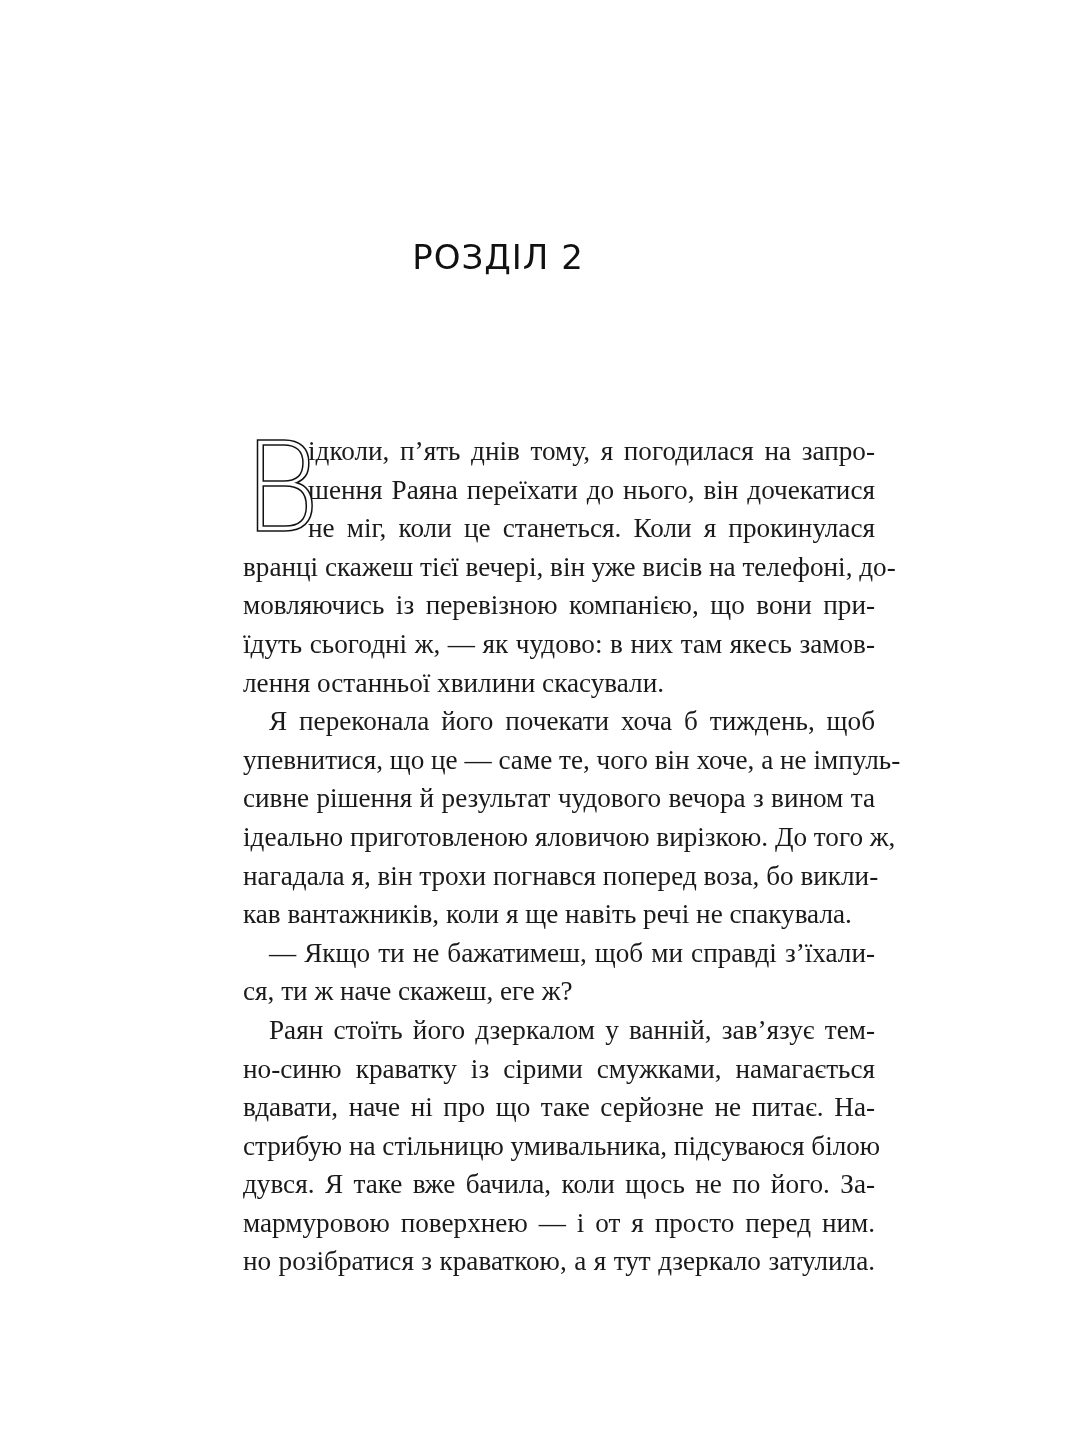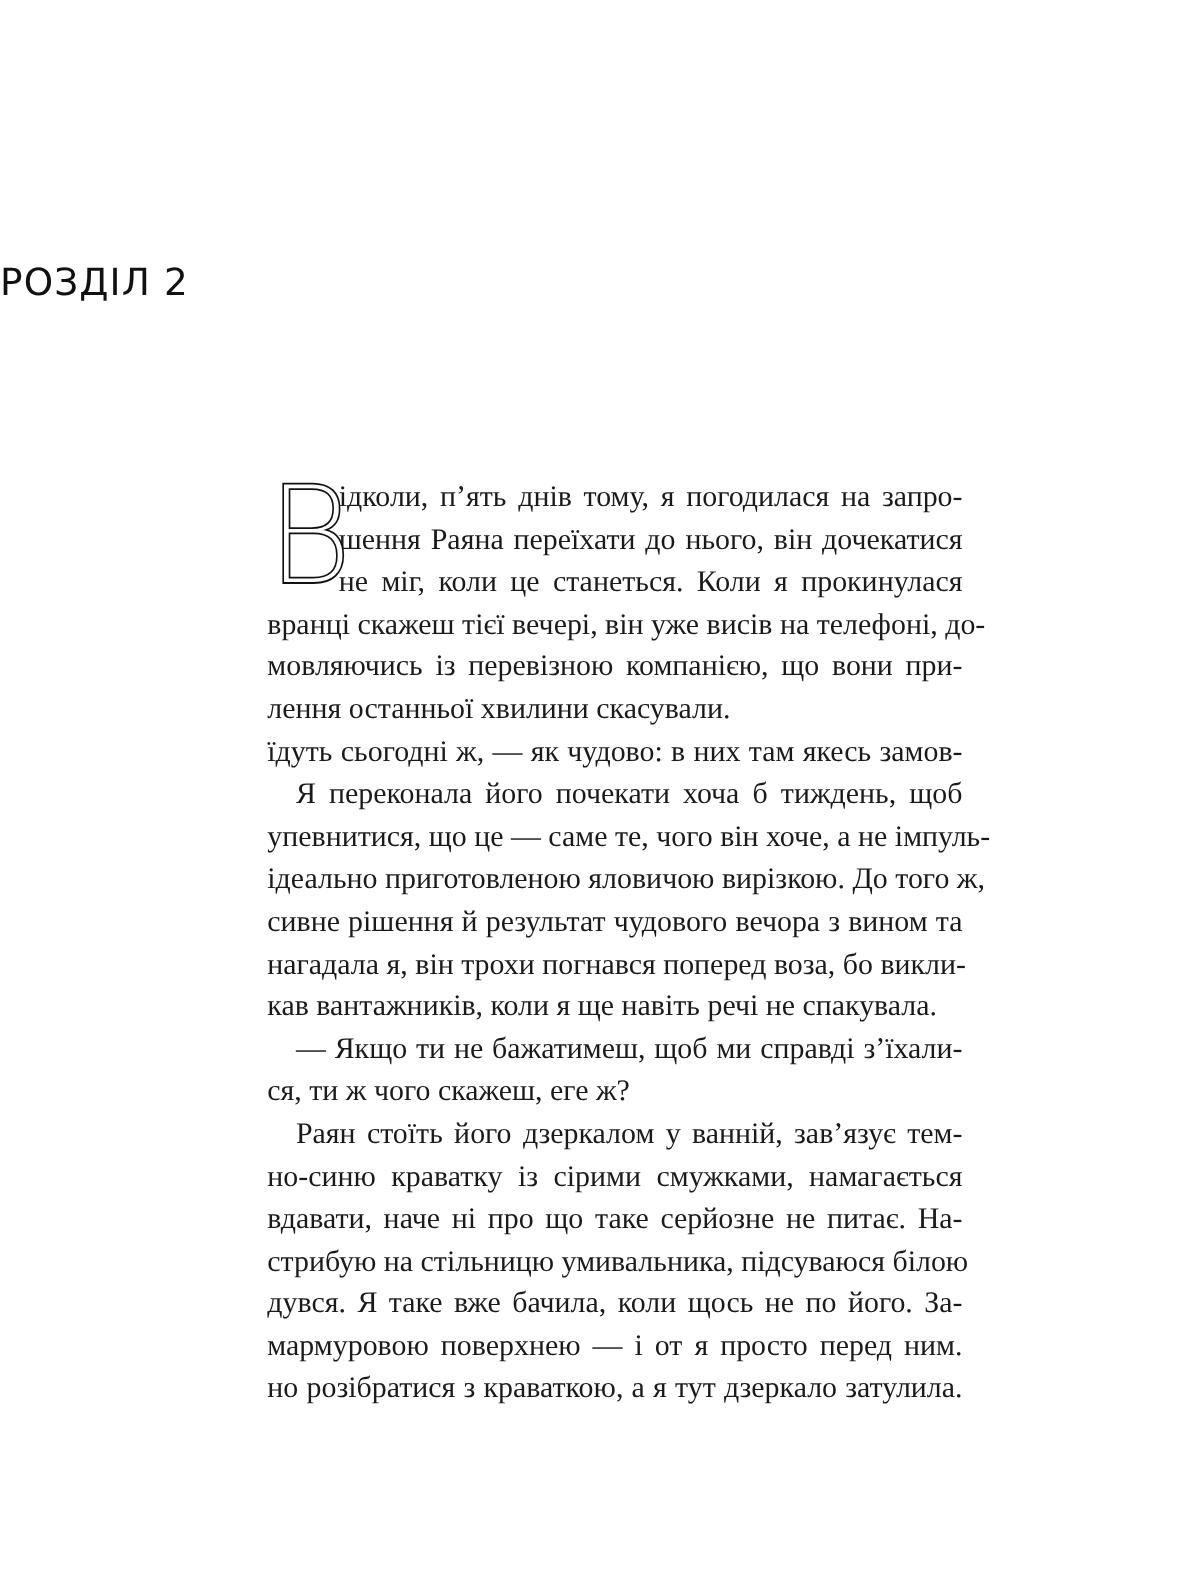--- a/index.html
+++ b/index.html
@@ -1,19 +1,19 @@
 <!DOCTYPE html>
 <html><head>
 <meta charset="utf-8">
 <style>
   html, body { margin: 0; padding: 0; background: #ffffff; }
   body { width: 1080px; height: 1440px; position: relative; overflow: hidden; color: #1a1a1a; }
   .chapter-title {
     position: absolute; left: 0; width: 996px; top: 214px;
-    text-align: left;
+    text-align: center;
     font-family: "DejaVu Sans", sans-serif;
     font-size: 34px; letter-spacing: 1px; font-weight: normal;
     color: #111;
   }
   .body-text {
     position: absolute; left: 243px; top: 432px; width: 632px;
     font-family: "Liberation Serif", serif;
     font-size: 27.2px; line-height: 38.6px;
     color: #1a1a1a;
   }
@@ -40,36 +40,36 @@
 
 <div class="body-text">
 
   <div class="dropcap-block">
     <span class="dropcap">В</span>
     <span class="line dc-line">ідколи, п’ять днів тому, я погодилася на запро-</span>
     <span class="line dc-line">шення Раяна переїхати до нього, він дочекатися</span>
     <span class="line dc-line">не міг, коли це станеться. Коли я прокинулася</span>
     <span class="line">вранці скажеш тієї вечері, він уже висів на телефоні, до-</span>
     <span class="line">мовляючись із перевізною компанією, що вони при-</span>
+    <span class="line">їдуть сьогодні ж, — як чудово: в них там якесь замов-</span>
     <span class="line last">лення останньої хвилини скасували.</span>
-    <span class="line">їдуть сьогодні ж, — як чудово: в них там якесь замов-</span>
   </div>
 
   <div>
     <span class="line indent">Я переконала його почекати хоча б тиждень, щоб</span>
     <span class="line">упевнитися, що це — саме те, чого він хоче, а не імпуль-</span>
+    <span class="line">сивне рішення й результат чудового вечора з вином та</span>
     <span class="line">ідеально приготовленою яловичою вирізкою. До того ж,</span>
-    <span class="line">сивне рішення й результат чудового вечора з вином та</span>
     <span class="line">нагадала я, він трохи погнався поперед воза, бо викли-</span>
     <span class="line last">кав вантажників, коли я ще навіть речі не спакувала.</span>
   </div>
 
   <div>
     <span class="line indent">— Якщо ти не бажатимеш, щоб ми справді з’їхали-</span>
-    <span class="line last">ся, ти ж чого скажеш, еге ж?</span>
+    <span class="line last">ся, ти ж наче скажеш, еге ж?</span>
   </div>
 
   <div>
     <span class="line indent">Раян стоїть його дзеркалом у ванній, зав’язує тем-</span>
     <span class="line">но-синю краватку із сірими смужками, намагається</span>
     <span class="line">вдавати, наче ні про що таке серйозне не питає. На-</span>
     <span class="line">стрибую на стільницю умивальника, підсуваюся білою</span>
     <span class="line">дувся. Я таке вже бачила, коли щось не по його. За-</span>
     <span class="line">мармуровою поверхнею — і от я просто перед ним.</span>
     <span class="line">но розібратися з краваткою, а я тут дзеркало затулила.</span>

